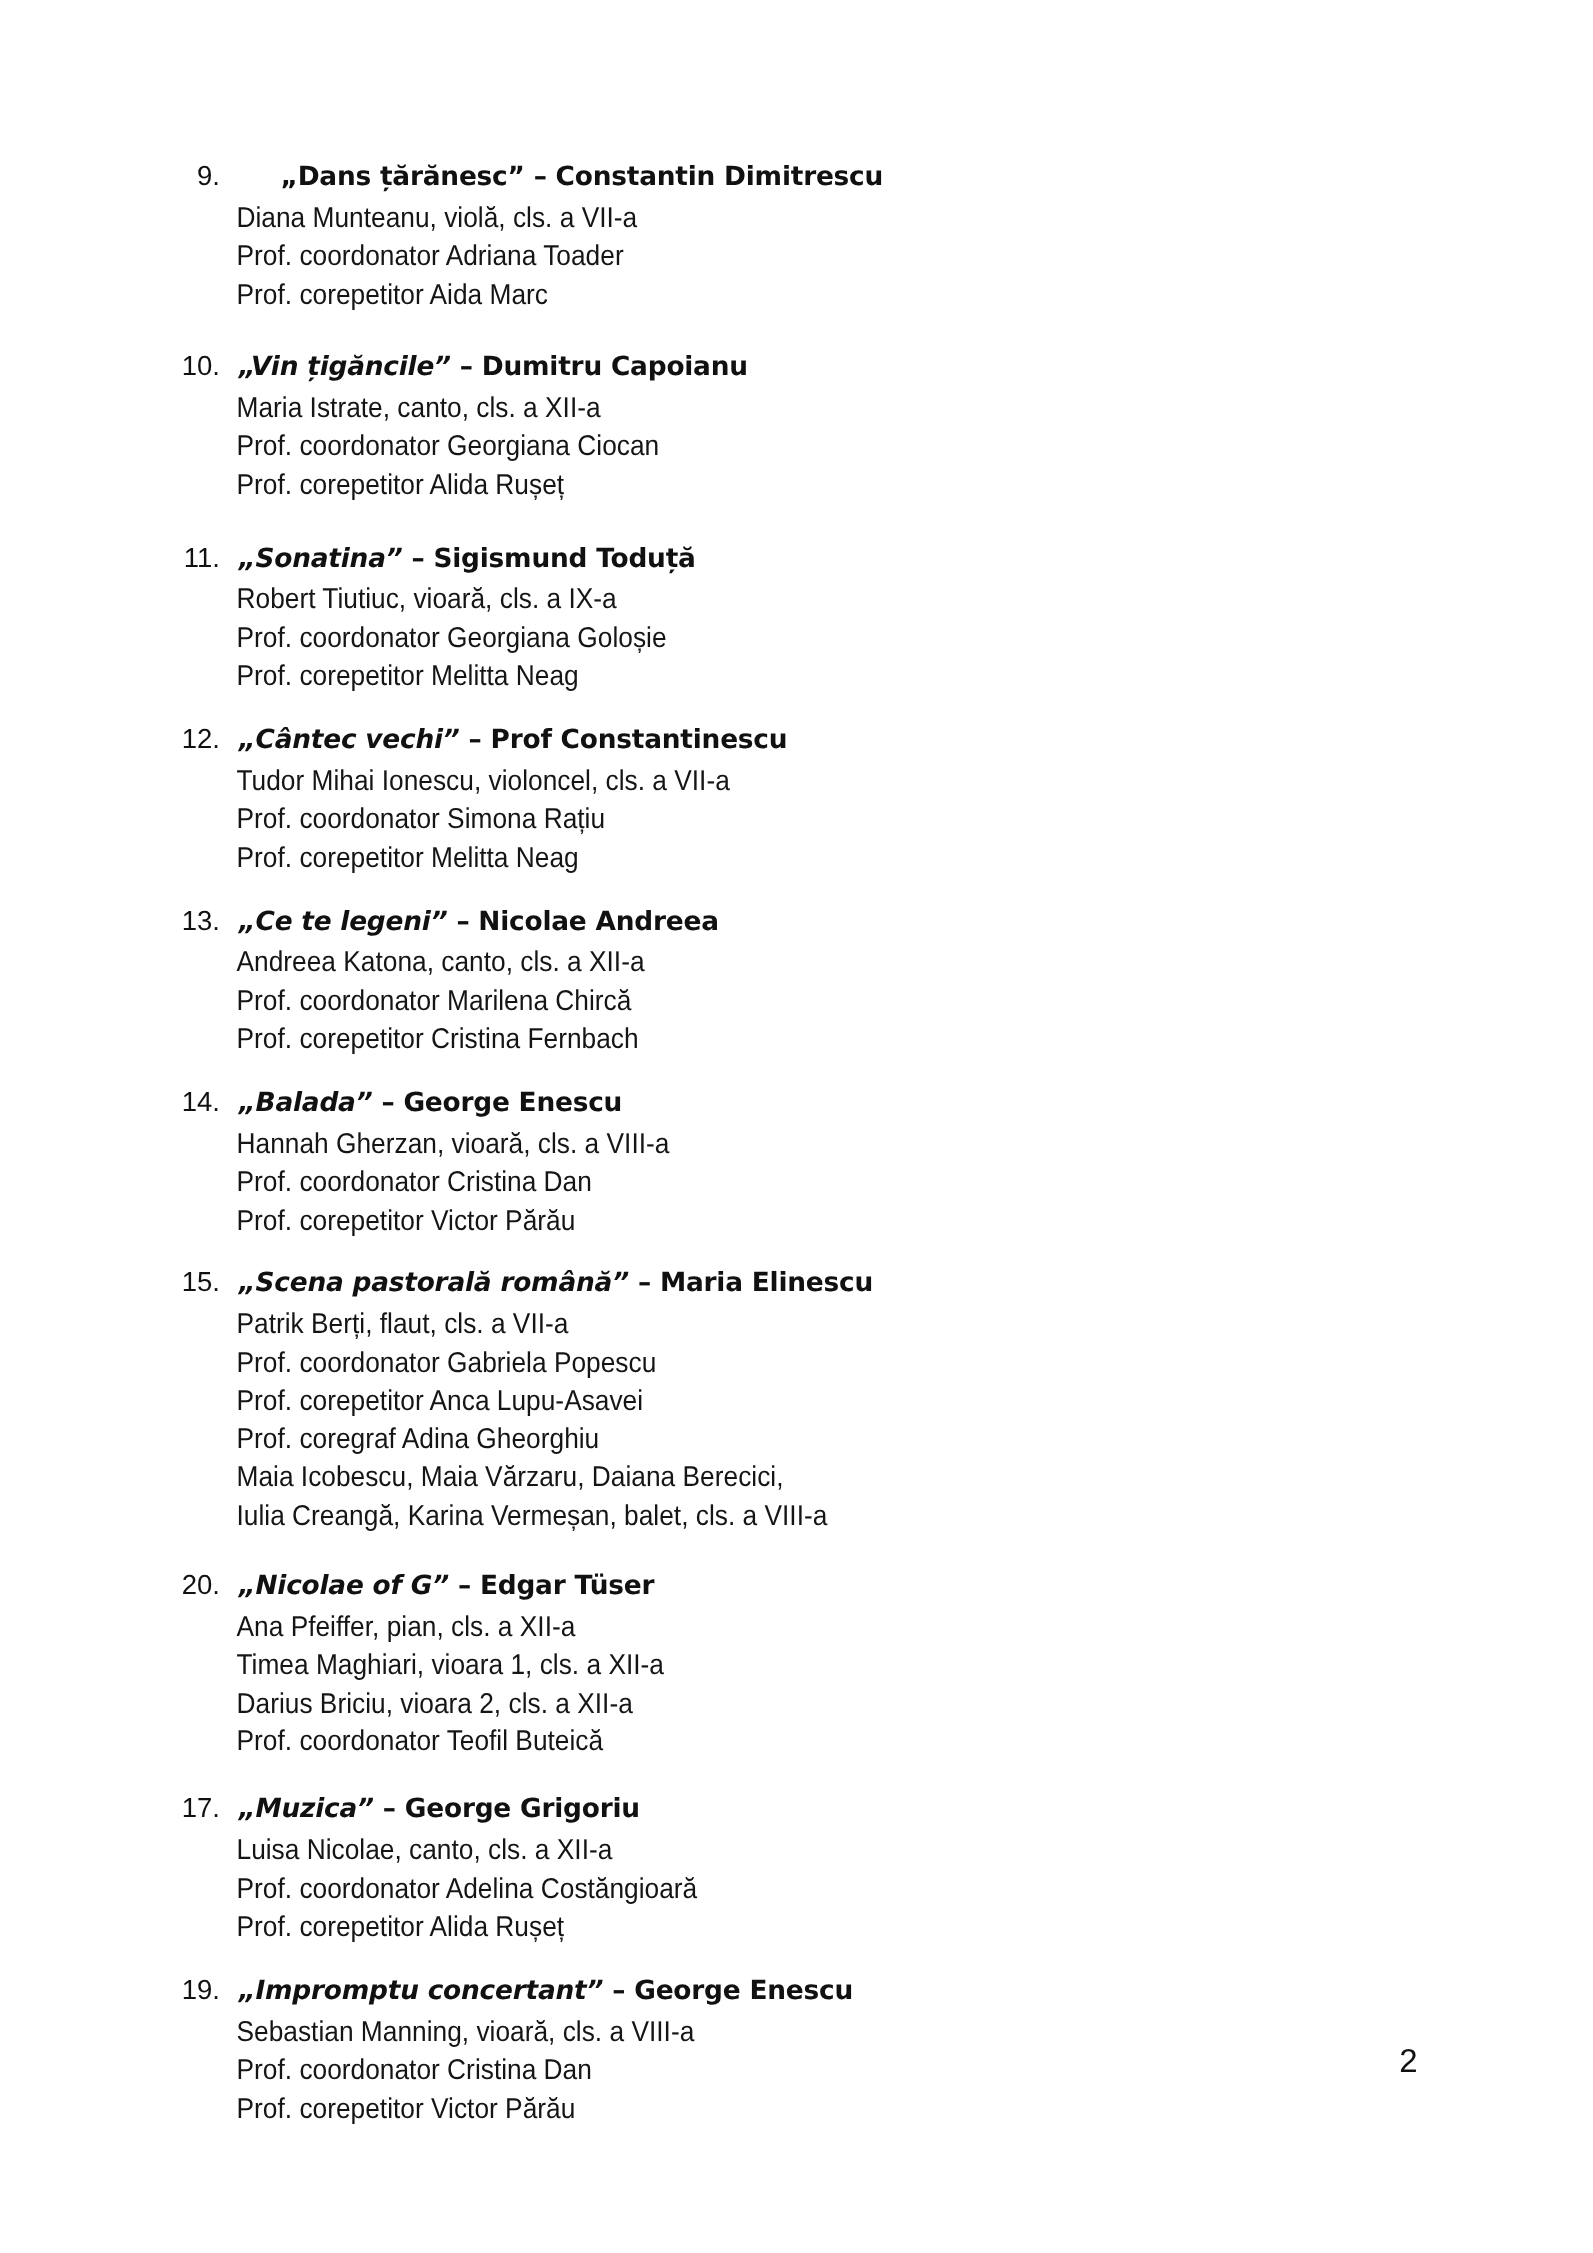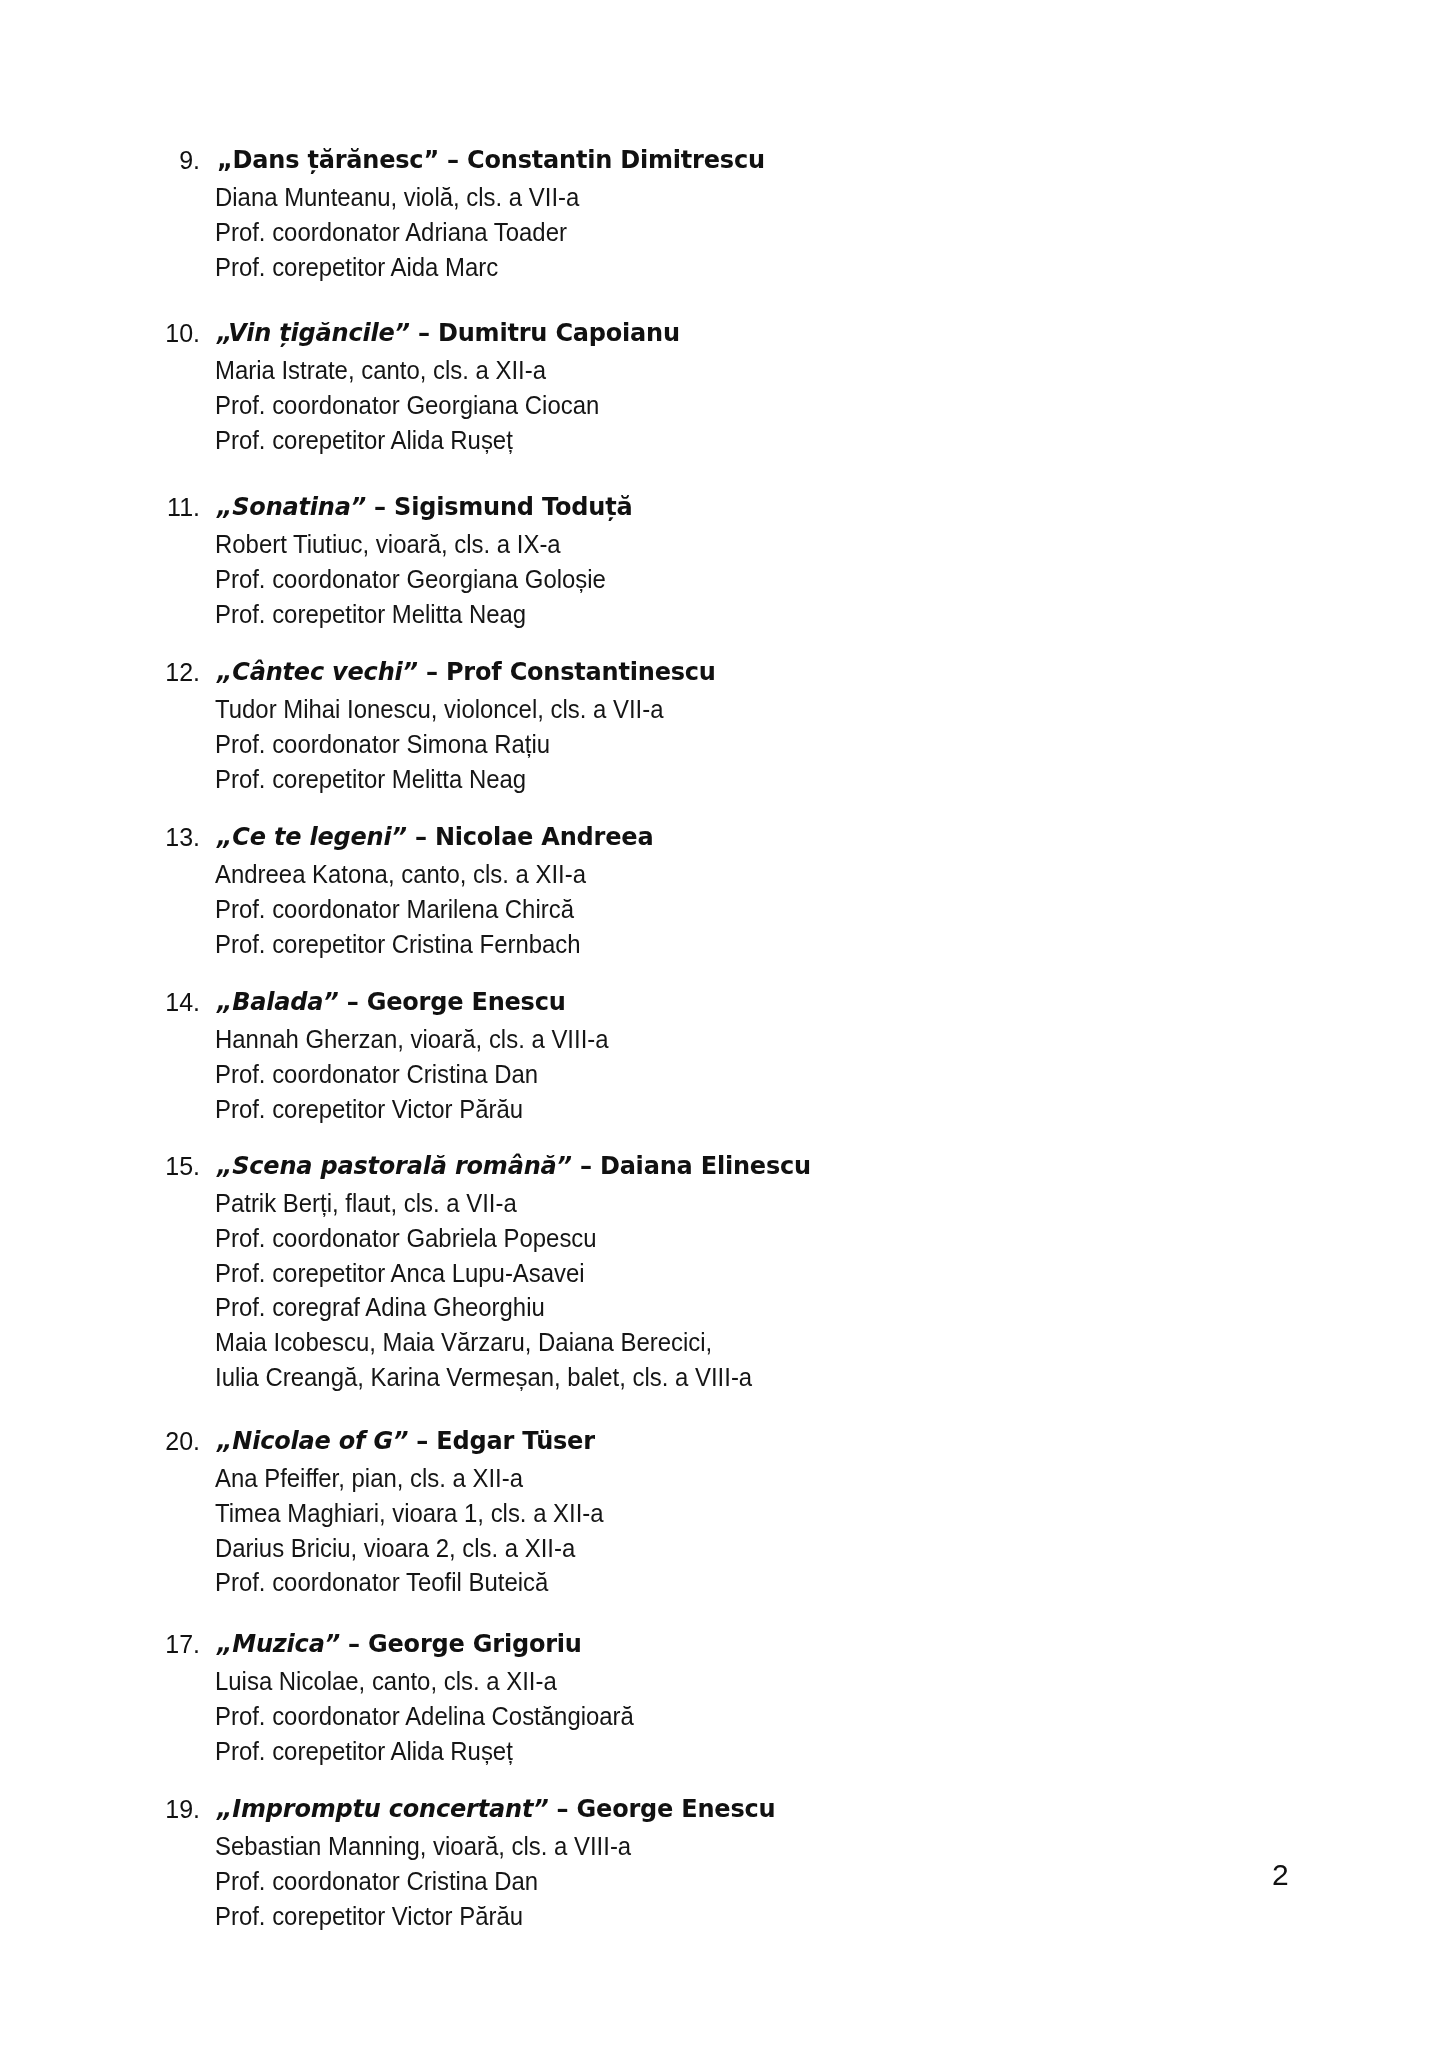--- a/index.html
+++ b/index.html
@@ -10,21 +10,21 @@
     position: absolute; left: 150px; width: 50px; text-align: right;
     font-family: "Liberation Sans", sans-serif; font-size: 25px; font-weight: 400;
     line-height: 36px; top: 0; color: #111;
   }
   .heading {
     position: absolute; left: 217px; top: 0; white-space: nowrap;
     font-family: "DejaVu Sans", sans-serif; font-size: 24px; font-weight: 700;
     line-height: 36px; color: #111; letter-spacing: -0.2px;
   }
   .heading .title { font-style: italic; }
-  .heading.plain .title { font-style: normal; }
+  .heading.plain .title { font-style: normal; margin-left: 38px; }
   .lines { position: absolute; left: 215px; top: 38px; }
   .line {
     font-family: "Liberation Sans", sans-serif; font-size: 26px; font-weight: 400;
     line-height: 34.8px; white-space: nowrap; color: #151515;
     transform: scaleX(0.92); transform-origin: left center;
   }
   .page-number {
     position: absolute; left: 1272px; top: 1858px;
     font-family: "Liberation Sans", sans-serif; font-size: 30px; color: #111;
   }
@@ -83,21 +83,21 @@
         <div class="num">14.</div>
         <div class="heading"><span class="title">„Balada”</span><span style="white-space: pre;"> – </span><span>George Enescu</span></div>
         <div class="lines">
           <div class="line">Hannah Gherzan, vioară, cls. a VIII-a</div>
           <div class="line">Prof. coordonator Cristina Dan</div>
           <div class="line">Prof. corepetitor Victor Părău</div>
         </div>
       </div>
       <div class="item" style="top: 1148px;">
         <div class="num">15.</div>
-        <div class="heading"><span class="title">„Scena pastorală română”</span><span style="white-space: pre;"> – </span><span>Daiana Elinescu</span></div>
+        <div class="heading"><span class="title">„Scena pastorală română”</span><span style="white-space: pre;"> – </span><span>Maria Elinescu</span></div>
         <div class="lines">
           <div class="line">Patrik Berți, flaut, cls. a VII-a</div>
           <div class="line">Prof. coordonator Gabriela Popescu</div>
           <div class="line">Prof. corepetitor Anca Lupu-Asavei</div>
           <div class="line">Prof. coregraf Adina Gheorghiu</div>
           <div class="line">Maia Icobescu, Maia Vărzaru, Daiana Berecici,</div>
           <div class="line">Iulia Creangă, Karina Vermeșan, balet, cls. a VIII-a</div>
         </div>
       </div>
       <div class="item" style="top: 1423px;">

